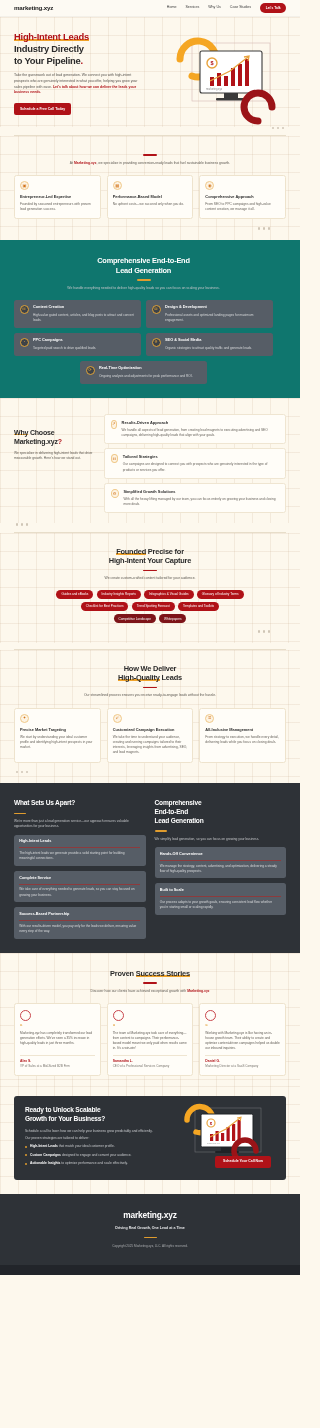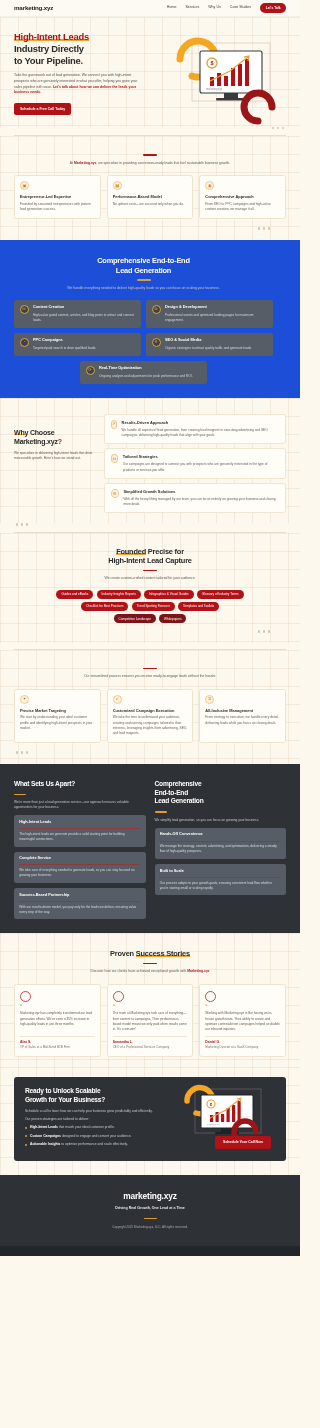--- a/index.html
+++ b/index.html
@@ -71,21 +71,21 @@
   }
   .ico{
     width:9px; height:9px; border-radius:50%; border:1px solid #f0c98a;
     background:#fdf3e3; display:flex; align-items:center; justify-content:center;
     font-size:4.2px; color:#d2741a; margin-bottom:4px;
   }
   .card h3{ font-size:3.9px; font-weight:bold; line-height:1.35; margin-bottom:2.5px; }
   .card p{ font-size:3.25px; color:#66625b; line-height:1.62; }
 
   
-  .dark{ background:#1d4ed8; color:#fff; padding:16px 27px 14px 14px; }
+  .dark{ background:#0f766e; color:#fff; padding:16px 27px 14px 14px; }
   .dark .h2{ color:#fff; }
   .dark .rule{ background:#e09c2e; }
   .dark .sub{ color:#c2c4c7; }
   .grid2{ display:flex; flex-wrap:wrap; gap:5px; margin-top:9px; }
   .dcard{
     background:#565d66; border-radius:2.5px; padding:5px 5.5px; display:flex; gap:4.5px;
     width:calc(50% - 2.5px);
   }
   .dcard.center{ width:calc(50% - 2.5px); margin:0 auto; }
   .dico{
@@ -329,21 +329,21 @@
   <div class="dots" style="justify-content:flex-start;padding-left:16px">
     <span class="dot"></span>
     <span class="dot"></span>
     <span class="dot"></span>
   </div>
   <div class="divider-line"></div>
 
   <div class="sec gridbg">
     <div class="h2">
       <span class="underline-y">Founded</span><span> Precise for</span><br>
-      <span>High-Intent Lead Capture</span>
+      <span>High-Intent Your Capture</span>
     </div>
     <div class="rule"></div>
     <div class="sub">We create custom-crafted content tailored for your audience.</div>
     <div class="pillwrap">
       <span class="pill">Guides and eBooks</span>
       <span class="pill">Industry Insights Reports</span>
       <span class="pill">Infographics &amp; Visual Guides</span>
       <span class="pill">Glossary of Industry Terms</span>
     </div>
     <div class="pillwrap" style="margin-top:3.2px">
@@ -357,20 +357,24 @@
     </div>
     <div class="dots" style="margin-top:7px">
       <span class="dot"></span>
       <span class="dot"></span>
       <span class="dot"></span>
     </div>
   </div>
   <div class="divider-line"></div>
 
   <div class="sec gridbg">
+    <div class="h2">
+      <span>How We Deliver</span><br>
+      <span class="underline-y">High-Quality</span><span> Leads</span>
+    </div>
     <div class="rule"></div>
     <div class="sub">Our streamlined process ensures you receive ready-to-engage leads without the hassle.</div>
     <div class="cards3" style="align-items:stretch">
       <div class="card">
         <div class="ico">✦</div>
         <h3>Precise Market Targeting</h3>
         <p>We start by understanding your ideal customer profile and identifying high-intent prospects in your market.</p>
       </div>
       <div class="card">
         <div class="ico">➶</div>

